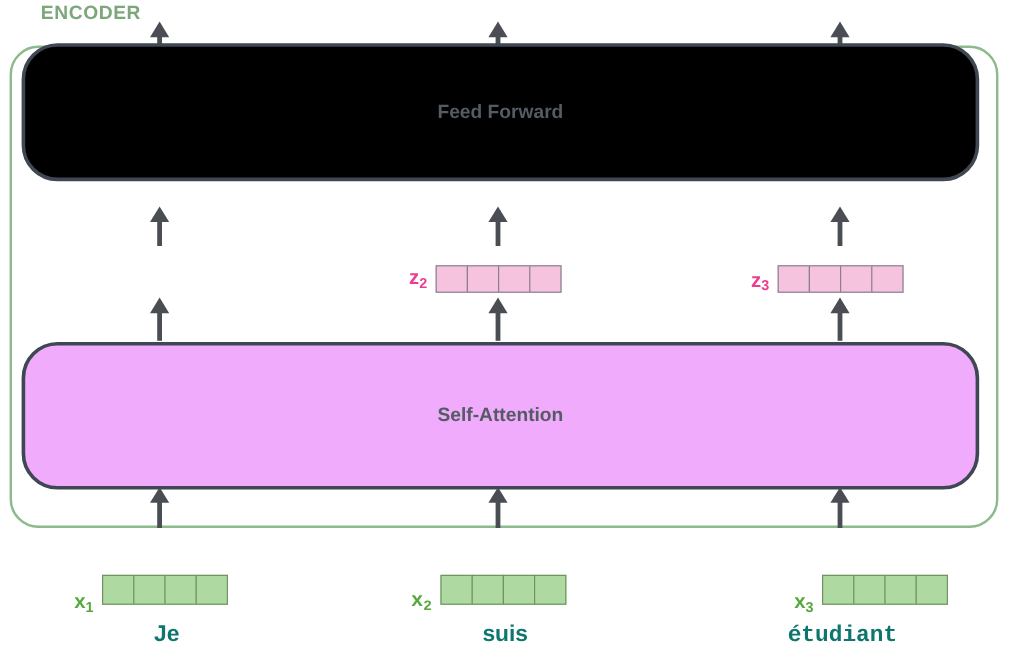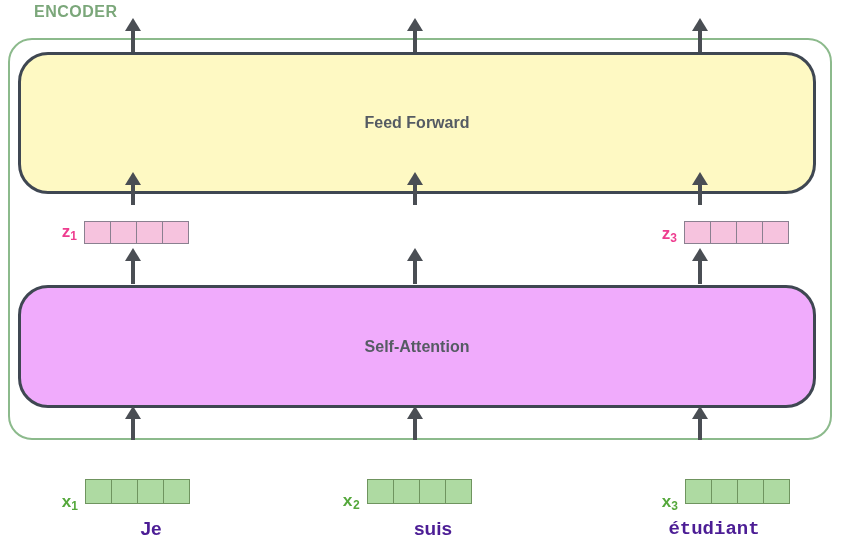--- a/index.html
+++ b/index.html
@@ -37,21 +37,21 @@
     width: 798px;
     border: 3px solid #3f4752;
     border-radius: 30px;
     display: flex;
     align-items: center;
     justify-content: center;
     font-size: 16px;
     font-weight: 600;
     color: #555b63;
   }
-  .block.feed-forward { top: 52px; height: 142px; background: #fef9c3; }
+  .block.feed-forward { top: 36px; height: 115px; background: #000000; }
   .block.self-attention { top: 285px; height: 123px; background: #f0abfc; }
   
   .arrow {
     position: absolute;
     width: 16px;
   }
   .arrow .shaft {
     position: absolute;
     left: 50%;
     transform: translateX(-50%);
@@ -101,22 +101,21 @@
   .x-vec .cell { height: 25px; background: #aedaa2; border-color: #6f945f; }
   .z-vec .vec-label { color: #ee3d8f; }
   .x-vec .vec-label { color: #55a83c; margin-top: 21px; }
   
   .token {
     position: absolute;
     top: 518px;
     transform: translateX(-50%);
     font-size: 19px;
     font-weight: 700;
-    color: #4c1d95;
-    margin-left: 12px;
+    color: #0f766e;
   }
 </style>
 </head>
 <body>
 
 <div class="canvas">
 
   <div class="encoder-label">ENCODER</div>
 
   <div class="encoder-outline"></div>
@@ -144,30 +143,30 @@
   </div>
   <div class="arrow" style="left:407px; top:172px; height:33px;">
     <div class="head"></div>
     <div class="shaft"></div>
   </div>
   <div class="arrow" style="left:692px; top:172px; height:33px;">
     <div class="head"></div>
     <div class="shaft"></div>
   </div>
 
-  <div class="vector-row z-vec" style="left:84px; top:221px;">
-    <span class="vec-label"><span>z</span><sub>1</sub></span>
-    <div class="vec-cells">
-        <div class="cell"></div>
-        <div class="cell"></div>
-        <div class="cell"></div>
-        <div class="cell"></div>
-      </div>
-  </div>
-  <div class="vector-row z-vec" style="left:684px; top:221px;align-items:flex-end;">
+  <div class="vector-row z-vec" style="left:363px; top:221px;">
+    <span class="vec-label"><span>z</span><sub>2</sub></span>
+    <div class="vec-cells">
+        <div class="cell"></div>
+        <div class="cell"></div>
+        <div class="cell"></div>
+        <div class="cell"></div>
+      </div>
+  </div>
+  <div class="vector-row z-vec" style="left:648px; top:221px;align-items:flex-end;">
     <span class="vec-label"><span>z</span><sub>3</sub></span>
     <div class="vec-cells">
         <div class="cell"></div>
         <div class="cell"></div>
         <div class="cell"></div>
         <div class="cell"></div>
       </div>
   </div>
 
   <div class="arrow" style="left:125px; top:248px; height:36px;">

